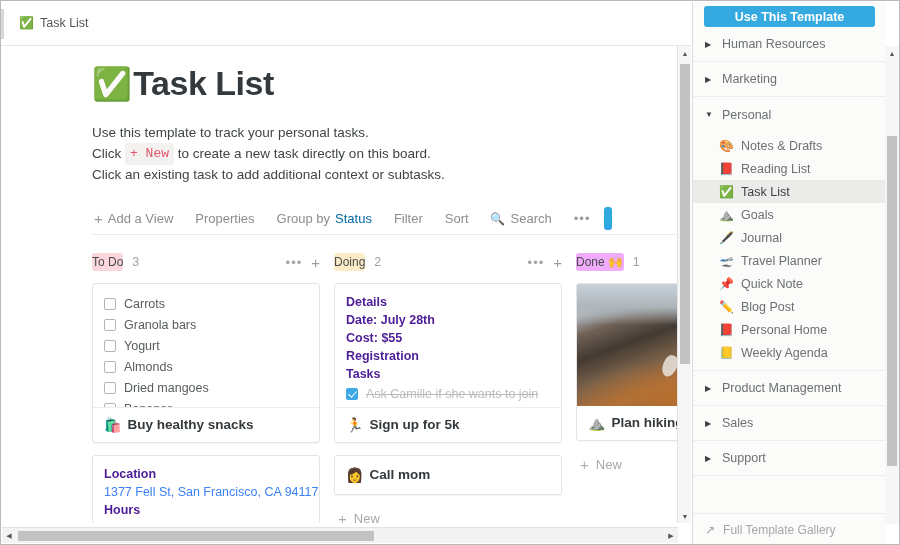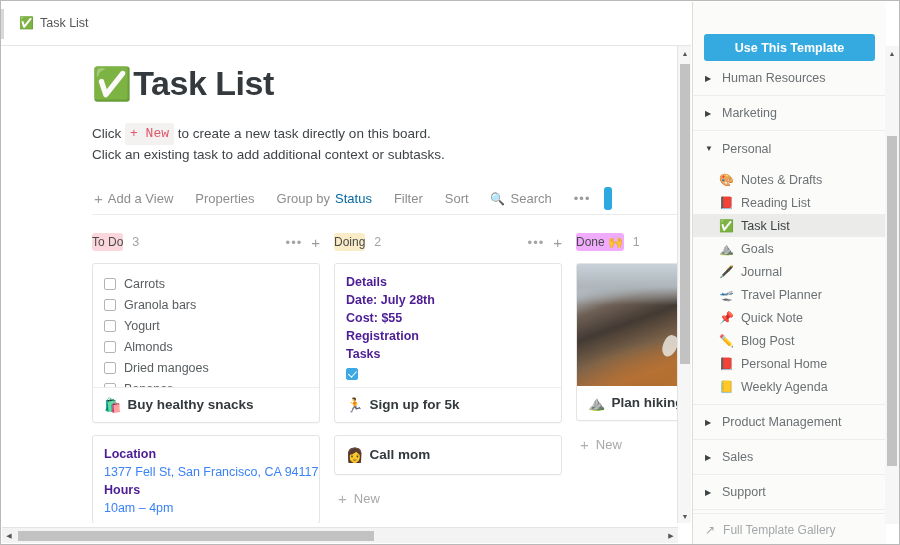--- a/index.html
+++ b/index.html
@@ -220,22 +220,22 @@
 
   
   #sidebar {
     position: absolute; left: 691px; top: 1px;
     width: 194px; height: 543px;
     background: #fbfbfa;
     border-left: 1px solid #dcdcdc;
     overflow: hidden;
   }
   #use-template {
-    margin: 32px 11px 0 11px;
-    height: 27px; border-radius: 3px;
+    margin: 4px 11px 0 11px;
+    height: 21px; border-radius: 3px;
     background: #35aae0; color: #fff;
     font-size: 12.5px; font-weight: bold;
     display: flex; align-items: center; justify-content: center;
   }
   .sec-head {
     display: flex; align-items: center; gap: 9px;
     height: 35px; padding-left: 12px;
     font-size: 12.5px; color: #6b7073;
     border-bottom: 1px solid #ededed;
   }
@@ -271,20 +271,21 @@
   </div>
 
   <div id="mainpane">
     <div id="content">
 
       <h1 class="page-title">
         <span class="t-emoji">✅</span>
         <span>Task List</span>
       </h1>
 
+      <div class="intro-line">Use this template to track your personal tasks.</div>
       <div class="intro-line">
         <span>Click</span>
         <span class="inline-new">+ New</span>
         <span>to create a new task directly on this board.</span>
       </div>
       <div class="intro-line">Click an existing task to add additional context or subtasks.</div>
 
       <div id="toolbar">
         <div class="tb-item first">
           <span class="plus-glyph">+</span>
@@ -380,20 +381,21 @@
 
           <div class="card">
             <div class="card-preview">
               <div class="prev-line b">Details</div>
               <div class="prev-line b">Date: July 28th</div>
               <div class="prev-line b">Cost: $55</div>
               <div class="prev-line b">Registration</div>
               <div class="prev-line b">Tasks</div>
               <div class="chk-row">
                 <span class="chk checked"></span>
+                <span class="chk-label struck">Ask Camille if she wants to join</span>
               </div>
               <div class="chk-row">
 
                 <span class="chk-label">Register online</span>
               </div>
             </div>
             <div class="card-title">
               <span class="c-emoji">🏃</span>
               <span>Sign up for 5k</span>
             </div>

